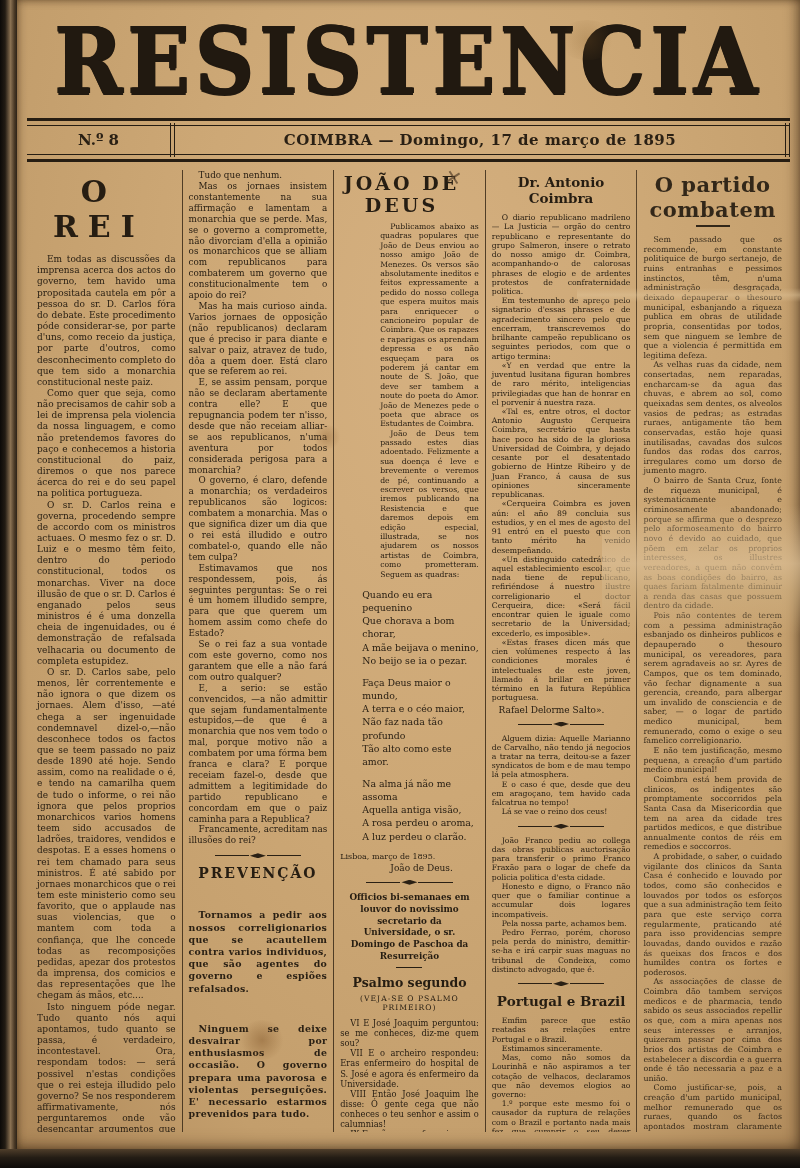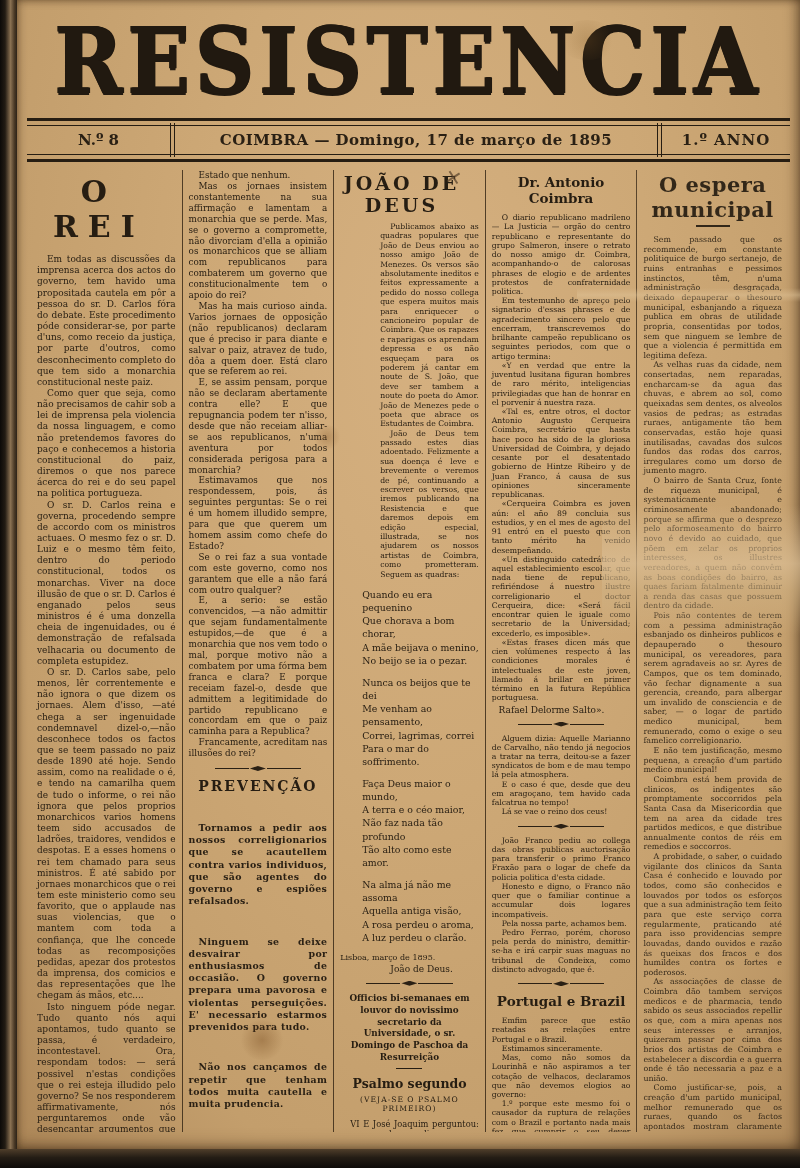--- a/index.html
+++ b/index.html
@@ -82,45 +82,45 @@
 
 <div class="paper">
 
   <h1 class="masthead">RESISTENCIA</h1>
 
   <div class="datebar">
     <div class="cell issue">N.º 8</div>
     <div class="vsep"></div>
     <div class="cell center">COIMBRA — Domingo, 17 de março de 1895</div>
     <div class="vsep"></div>
-    <div class="cell anno">1.º ANNO</div>
   </div>
 
   <div class="columns">
 
     <section class="col body-a">
       <article>
         <h2 class="h-orei">O REI</h2>
         <div>
             <p class="para">Em todas as discussões da imprensa acerca dos actos do governo, tem havido uma propositada cautela em pôr a pessoa do sr. D. Carlos fóra do debate. Este procedimento póde considerar-se, por parte d'uns, como receio da justiça, por parte d'outros, como desconhecimento completo do que tem sido a monarchia constitucional neste paiz.</p>
             <p class="para">Como quer que seja, como não precisamos de cahir sob a lei de imprensa pela violencia da nossa linguagem, e como não pretendemos favores do paço e conhecemos a historia constitucional do paiz, diremos o que nos parece ácerca do rei e do seu papel na politica portugueza.</p>
             <p class="para">O sr. D. Carlos reina e governa, procedendo sempre de accordo com os ministros actuaes. O mesmo fez o sr. D. Luiz e o mesmo têm feito, dentro do periodo constitucional, todos os monarchas. Viver na doce illusão de que o sr. D. Carlos é enganado pelos seus ministros é é uma donzella cheia de ingenuidades, ou é demonstração de refalsada velhacaria ou documento de completa estupidez.</p>
             <p class="para">O sr. D. Carlos sabe, pelo menos, lêr correntemente e não ignora o que dizem os jornaes. Alem d'isso, —até chega a ser ingenuidade condemnavel dizel-o,—não desconhece todos os factos que se teem passado no paiz desde 1890 até hoje. Sendo assim, como na realidade o é, e tendo na camarilha quem de tudo o informe, o rei não ignora que pelos proprios monarchicos varios homens teem sido accusados de ladrões, traidores, vendidos e despotas. E a esses homens o rei tem chamado para seus ministros. É até sabido por jornaes monarchicos que o rei tem este ministerio como seu favorito, que o applaude nas suas violencias, que o mantem com toda a confiança, que lhe concede todas as recomposições pedidas, apezar dos protestos da imprensa, dos comicios e das representações que lhe chegam ás mãos, etc....</p>
             <p class="para">Isto ninguem póde negar. Tudo quanto nós aqui apontamos, tudo quanto se passa, é verdadeiro, incontestavel. Ora, respondam todos: — será possivel n'estas condições que o rei esteja illudido pelo governo? Se nos responderem affirmativamente, nós perguntaremos onde vão desencantar argumentos que nos convençam da utilidade da monarchia, quando um rei é de tal ordem que, vendo que lhe mettem as mãos nas algibeiras, lhe tiram o lenço, lhe acenam com elle, ainda se convence de que o não roubaram, só porque o ladrão lhe diz: Meu senhor, olhe que eu não lhe roubei o lenço!?</p>
           </div>
       </article>
     </section>
 
     <section class="col body-b">
       <article>
         <div>
-            <p class="para">Estado que nenhum.</p>
+            <p class="para">Tudo que nenhum.</p>
             <p class="para">Mas os jornaes insistem constantemente na sua affirmação e lamentam a monarchia que se perde. Mas, se o governo a compromette, não divorciam d'ella a opinião os monarchicos que se alliam com republicanos para combaterem um governo que constitucionalmente tem o apoio do rei?</p>
             <p class="para">Mas ha mais curioso ainda. Varios jornaes de opposição (não republicanos) declaram que é preciso ir para diante e salvar o paiz, atravez de tudo, dôa a quem doer. Está claro que se referem ao rei.</p>
             <p class="para">E, se assim pensam, porque não se declaram abertamente contra elle? E que repugnancia podem ter n'isso, desde que não receiam alliar-se aos republicanos, n'uma aventura por todos considerada perigosa para a monarchia?</p>
+            <p class="para">O governo, é claro, defende a monarchia; os verdadeiros republicanos são logicos: combatem a monarchia. Mas o que significa dizer um dia que o rei está illudido e outro combatel-o, quando elle não tem culpa?</p>
             <p class="para">Estimavamos que nos respondessem, pois, ás seguintes perguntas: Se o rei é um homem illudido sempre, para que que querem um homem assim como chefe do Estado?</p>
             <p class="para">Se o rei faz a sua vontade com este governo, como nos garantem que elle a não fará com outro qualquer?</p>
             <p class="para">E, a serio: se estão convencidos, —a não admittir que sejam fundamentalmente estupidos,—de que é a monarchia que nos vem todo o mal, porque motivo não a combatem por uma fórma bem franca e clara? E porque receiam fazel-o, desde que admittem a legitimidade do partido republicano e concordam em que o paiz caminha para a Republica?</p>
             <p class="para">Francamente, acreditam nas illusões do rei?</p>
           </div>
       </article>
       <div class="divider">
           <span class="dia"></span>
         </div>
       <article class="prev-body">
@@ -140,26 +140,20 @@
         <div class="intro">
             <p class="para">Publicamos abaixo as quadras populares que João de Deus enviou ao nosso amigo João de Menezes. Os versos são absolutamente ineditos e feitos expressamente a pedido do nosso collega que espera muitos mais para enriquecer o cancioneiro popular de Coimbra. Que os rapazes e raparigas os aprendam depressa e os não esqueçam para os poderem já cantar em noute de S. João, que deve ser tambem a noute do poeta do Amor. João de Menezes pede o poeta que abrace os Estudantes de Coimbra.</p>
             <p class="para">João de Deus tem passado estes dias adoentado. Felizmente a sua doença é leve e brevemente o veremos de pé, continuando a escrever os versos, que iremos publicando na Resistencia e que daremos depois em edição especial, illustrada, se nos ajudarem os nossos artistas de Coimbra, como prometteram. Seguem as quadras:</p>
           </div>
         <div>
             <div class="stanza">
               <div class="verse-line">Quando eu era pequenino</div>
               <div class="verse-line">Que chorava a bom chorar,</div>
               <div class="verse-line">A mãe beijava o menino,</div>
               <div class="verse-line">No beijo se ia o pezar.</div>
-            </div>
-            <div class="stanza">
-              <div class="verse-line">Nunca os beijos que te dei</div>
-              <div class="verse-line">Me venham ao pensamento,</div>
-              <div class="verse-line">Correi, lagrimas, correi</div>
-              <div class="verse-line">Para o mar do soffrimento.</div>
             </div>
             <div class="stanza">
               <div class="verse-line">Faça Deus maior o mundo,</div>
               <div class="verse-line">A terra e o céo maior,</div>
               <div class="verse-line">Não faz nada tão profundo</div>
               <div class="verse-line">Tão alto como este amor.</div>
             </div>
             <div class="stanza">
               <div class="verse-line">Na alma já não me assoma</div>
               <div class="verse-line">Aquella antiga visão,</div>
@@ -232,21 +226,21 @@
             <p class="para">Emfim parece que estão reatadas as relações entre Portugal e o Brazil.</p>
             <p class="para">Estimamos sinceramente.</p>
             <p class="para">Mas, como não somos da Lourinhã e não aspiramos a ter cotação de velhacos, declaramos que não devemos elogios ao governo:</p>
             <p class="para">1.º porque este mesmo foi o causador da ruptura de relações com o Brazil e portanto nada mais fez que cumprir o seu dever trabalhando para uma reconciliação.</p>
           </div>
       </article>
     </section>
 
     <section class="col body-e faded">
       <article>
-        <h2 class="h-municipal">O espera municipal</h2>
+        <h2 class="h-municipal">O partido combatem</h2>
         <div class="underrule"></div>
         <div>
             <p class="para">Sem passado que os recommende, em constante politiquice de burgo sertanejo, de ruins entranhas e pessimos instinctos, têm, n'uma administração desgraçada, deixado depauperar o thesouro municipal, esbanjando a riqueza publica em obras de utilidade propria, consentidas por todos, sem que ninguem se lembre de que a violencia é permittida em legitima defeza.</p>
             <p class="para">As velhas ruas da cidade, nem consertadas, nem reparadas, encharcam-se da agua das chuvas, e abrem ao sol, como queixadas sem dentes, os alveolos vasios de pedras; as estradas ruraes, antigamente tão bem conservadas, estão hoje quasi inutilisadas, cavadas dos sulcos fundos das rodas dos carros, irregulares como um dorso de jumento magro.</p>
             <p class="para">O bairro de Santa Cruz, fonte de riqueza municipal, é systematicamente e criminosamente abandonado; porque se affirma que o desprezo pelo aformoseamento do bairro novo é devido ao cuidado, que põem em zelar os proprios interesses, os illustres vereadores, a quem não convêm as boas condições do bairro, as quaes fariam fatalmente diminuir a renda das casas que possuem dentro da cidade.</p>
             <p class="para">Pois não contentes de terem com a pessima administração esbanjado os dinheiros publicos e depauperado o thesouro municipal, os vereadores, para serem agradaveis ao sr. Ayres de Campos, que os tem dominado, vão fechar dignamente a sua gerencia, creando, para albergar um invalido de consciencia e de saber, — o logar de partido medico municipal, bem remunerado, como o exige o seu famelico correligionario.</p>
             <p class="para">E não tem justificação, mesmo pequena, a creação d'um partido medico municipal!</p>
             <p class="para">Coimbra está bem provida de clinicos, os indigentes são promptamente soccorridos pela Santa Casa da Misericordia que tem na area da cidade tres partidos medicos, e que distribue annualmente contos de réis em remedios e soccorros.</p>
             <p class="para">A probidade, o saber, o cuidado vigilante dos clinicos da Santa Casa é conhecido e louvado por todos, como são conhecidos e louvados por todos os esforços que a sua administração tem feito para que este serviço corra regularmente, praticando até para isso providencias sempre louvadas, dando ouvidos e razão ás queixas dos fracos e dos humildes contra os fortes e poderosos.</p>
             <p class="para">As associações de classe de Coimbra dão tambem serviços medicos e de pharmacia, tendo sabido os seus associados repellir os que, com a mira apenas nos seus interesses e arranjos, quizeram passar por cima dos brios dos artistas de Coimbra e estabelecer a discordia e a guerra onde é tão necessaria a paz e a união.</p>

